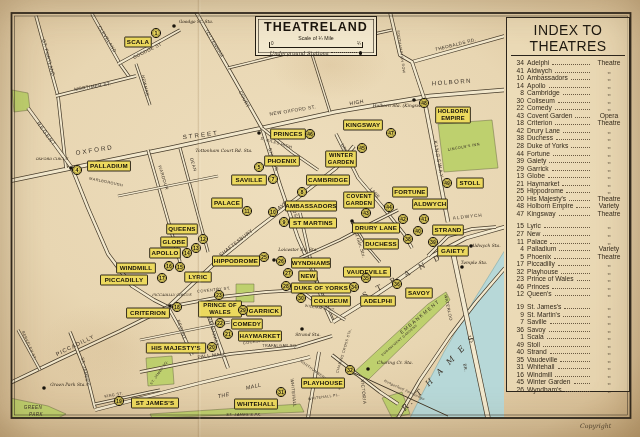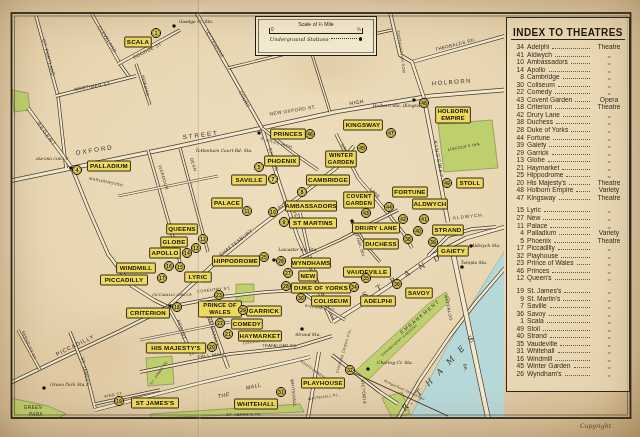--- a/index.html
+++ b/index.html
@@ -21,21 +21,21 @@
     font-size:4.6px;line-height:4px;border-bottom:.8px solid #221c12;
     border-left:.8px solid #221c12;border-right:.8px solid #221c12;height:6px;box-sizing:border-box;padding:0 1px;}
   .legend{display:flex;align-items:center;justify-content:center;margin-top:2px;font-size:5.2px;}
   .legend .lt{font-style:italic;font-family:"DejaVu Serif",serif;}
   .legend .dots{width:26px;border-bottom:1px dotted #3a3126;margin:0 2px 1px;}
   .legend .stn-dot{width:3.5px;height:3.5px;border-radius:50%;background:#17130c;}
   
   .index{position:absolute;left:506px;top:17px;width:124px;height:375px;box-sizing:border-box;
     border:1.1px solid #2a241c;background:rgba(238,222,187,.65);padding:4px 4px 0 4px;}
   .idx-head{text-align:center;margin-bottom:3px;}
-  .idx-head span{display:inline-block;font-weight:bold;font-size:10px;letter-spacing:.4px;
+  .idx-head span{display:inline-block;font-weight:normal;font-size:14px;letter-spacing:.4px;
     border-bottom:1px solid #2a241c;padding:0 2px 1px;color:#1d1810;}
   .idx-group{margin-top:5px;}
   .idx-group:first-of-type{margin-top:0;}
   .idx-row{display:flex;align-items:baseline;height:7.55px;font-size:6.7px;color:#33291b;}
   .idx-num{width:13px;text-align:right;padding-right:3px;flex:none;}
   .idx-name{white-space:nowrap;}
   .idx-leader{flex:1;border-bottom:1px dotted #6b5a42;margin:0 3px 1.5px;min-width:3px;}
   .idx-type{width:32px;text-align:center;flex:none;}
   .copyright{position:absolute;left:580px;top:422px;font-size:6.2px;font-style:italic;
     font-family:"DejaVu Serif",serif;color:#4a3e2c;}
@@ -535,20 +535,21 @@
       </g>
       <rect x="11.5" y="13" width="619" height="405" fill="none" stroke="#2a241c" stroke-width="1.8"></rect>
       <rect x="14.5" y="16" width="613" height="399" fill="none" stroke="#2a241c" stroke-width="0.5"></rect>
     </svg>
 
   <div class="crease"></div>
   <div class="stain" style="left:270px;top:30px;width:120px;height:70px;background:radial-gradient(ellipse,rgba(150,100,40,.10),rgba(150,100,40,0) 70%);"></div>
   <div class="stain" style="left:40px;top:300px;width:140px;height:90px;background:radial-gradient(ellipse,rgba(150,100,40,.08),rgba(150,100,40,0) 70%);"></div>
 
   <div class="titlebox">
+    <h1>THEATRELAND</h1>
     <div class="scale-label">Scale of ¼ Mile</div>
     <div class="scalebar">
       <span>0</span>
       <span>¼</span>
     </div>
     <div class="legend">
       <span class="lt">Underground Stations</span>
       <span class="dots"></span>
       <span class="stn-dot"></span>
     </div>

